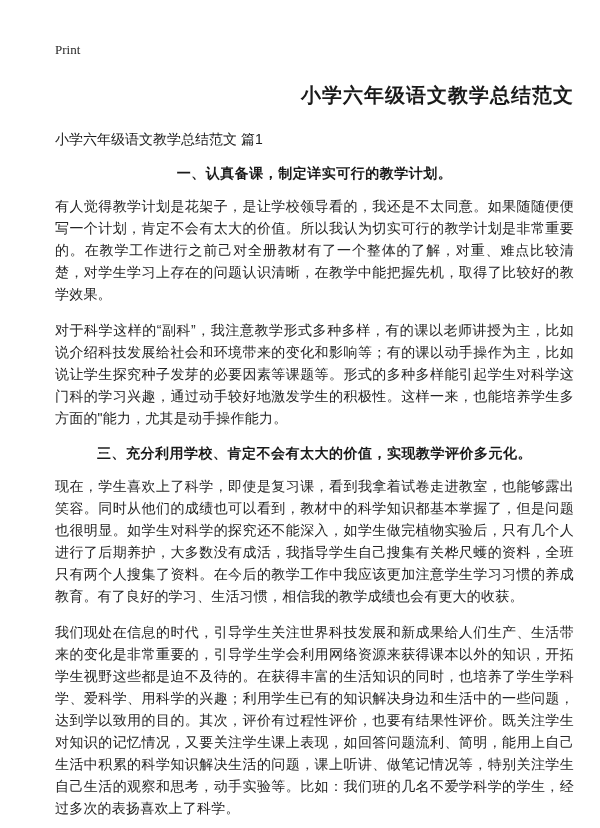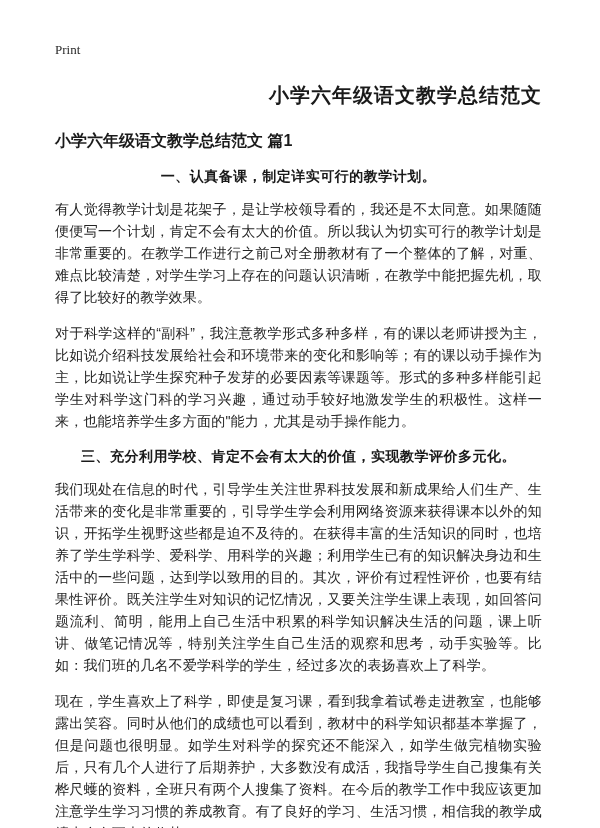--- a/index.html
+++ b/index.html
@@ -11,21 +11,21 @@
     width: 600px;
     height: 828px;
     overflow: hidden;
     font-family: "Liberation Sans", sans-serif;
     color: #1f1f1f;
   }
   .page {
     box-sizing: border-box;
     width: 600px;
     height: 828px;
-    padding: 40px 58px 20px 55px;
+    padding: 40px 26px 20px 55px;
     background: #ffffff;
   }
   .print-link {
     font-family: "Liberation Serif", "DejaVu Serif", serif;
     font-size: 13px;
     color: #2a2a2a;
     margin: 0 0 24px 0;
     display: inline-block;
     cursor: pointer;
   }
@@ -37,22 +37,22 @@
     margin: 0 0 22px 0;
     letter-spacing: 1px;
   }
   .doc-subtitle {
     font-size: 13.5px;
     font-weight: normal;
     color: #2a2a2a;
     margin: 0 0 14px 0;
   }
   .article-heading {
-    font-size: 16px;
-    font-weight: bold;
+    font-size: 14px;
+    font-weight: normal;
     color: #1a1a1a;
     margin: 0 0 16px 0;
   }
   .section-heading {
     font-size: 14px;
     font-weight: bold;
     color: #1a1a1a;
     margin: 16px 0 12px 0;
     letter-spacing: 0.5px;
     text-align: center;
@@ -80,17 +80,17 @@
 
   <h3 class="section-heading">一、认真备课，制定详实可行的教学计划。</h3>
 
   <p class="body-paragraph">有人觉得教学计划是花架子，是让学校领导看的，我还是不太同意。如果随随便便写一个计划，肯定不会有太大的价值。所以我认为切实可行的教学计划是非常重要的。在教学工作进行之前己对全册教材有了一个整体的了解，对重、难点比较清楚，对学生学习上存在的问题认识清晰，在教学中能把握先机，取得了比较好的教学效果。</p>
 
 
   <p class="body-paragraph">对于科学这样的“副科”，我注意教学形式多种多样，有的课以老师讲授为主，比如说介绍科技发展给社会和环境带来的变化和影响等；有的课以动手操作为主，比如说让学生探究种子发芽的必要因素等课题等。形式的多种多样能引起学生对科学这门科的学习兴趣，通过动手较好地激发学生的积极性。这样一来，也能培养学生多方面的"能力，尤其是动手操作能力。</p>
 
   <h3 class="section-heading">三、充分利用学校、肯定不会有太大的价值，实现教学评价多元化。</h3>
 
+  <p class="body-paragraph">现在，学生喜欢上了科学，即使是复习课，看到我拿着试卷走进教室，也能够露出笑容。同时从他们的成绩也可以看到，教材中的科学知识都基本掌握了，但是问题也很明显。如学生对科学的探究还不能深入，如学生做完植物实验后，只有几个人进行了后期养护，大多数没有成活，我指导学生自己搜集有关桦尺蠖的资料，全班只有两个人搜集了资料。在今后的教学工作中我应该更加注意学生学习习惯的养成教育。有了良好的学习、生活习惯，相信我的教学成绩也会有更大的收获。</p>
+
   <p class="body-paragraph">我们现处在信息的时代，引导学生关注世界科技发展和新成果给人们生产、生活带来的变化是非常重要的，引导学生学会利用网络资源来获得课本以外的知识，开拓学生视野这些都是迫不及待的。在获得丰富的生活知识的同时，也培养了学生学科学、爱科学、用科学的兴趣；利用学生已有的知识解决身边和生活中的一些问题，达到学以致用的目的。其次，评价有过程性评价，也要有结果性评价。既关注学生对知识的记忆情况，又要关注学生课上表现，如回答问题流利、简明，能用上自己生活中积累的科学知识解决生活的问题，课上听讲、做笔记情况等，特别关注学生自己生活的观察和思考，动手实验等。比如：我们班的几名不爱学科学的学生，经过多次的表扬喜欢上了科学。</p>
-
-  <p class="body-paragraph">现在，学生喜欢上了科学，即使是复习课，看到我拿着试卷走进教室，也能够露出笑容。同时从他们的成绩也可以看到，教材中的科学知识都基本掌握了，但是问题也很明显。如学生对科学的探究还不能深入，如学生做完植物实验后，只有几个人进行了后期养护，大多数没有成活，我指导学生自己搜集有关桦尺蠖的资料，全班只有两个人搜集了资料。在今后的教学工作中我应该更加注意学生学习习惯的养成教育。有了良好的学习、生活习惯，相信我的教学成绩也会有更大的收获。</p>
 
 </div>
 
 </body></html>

